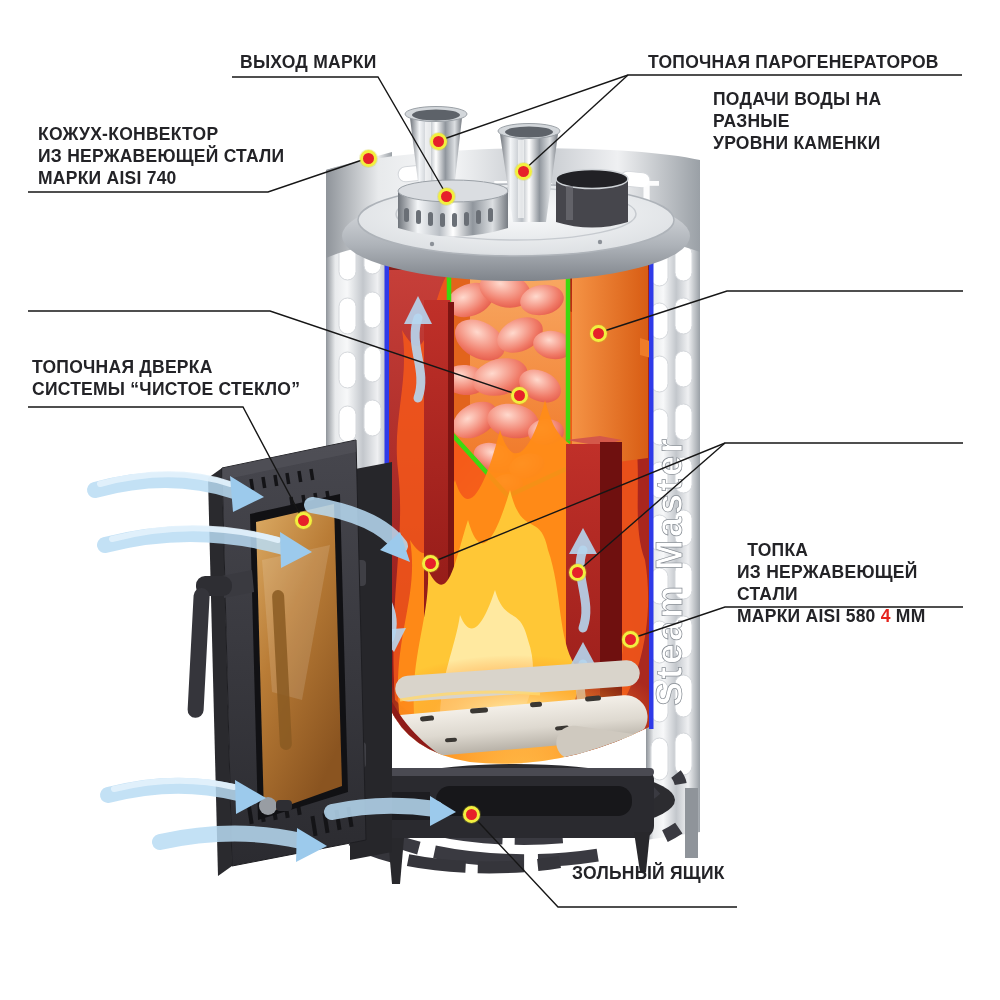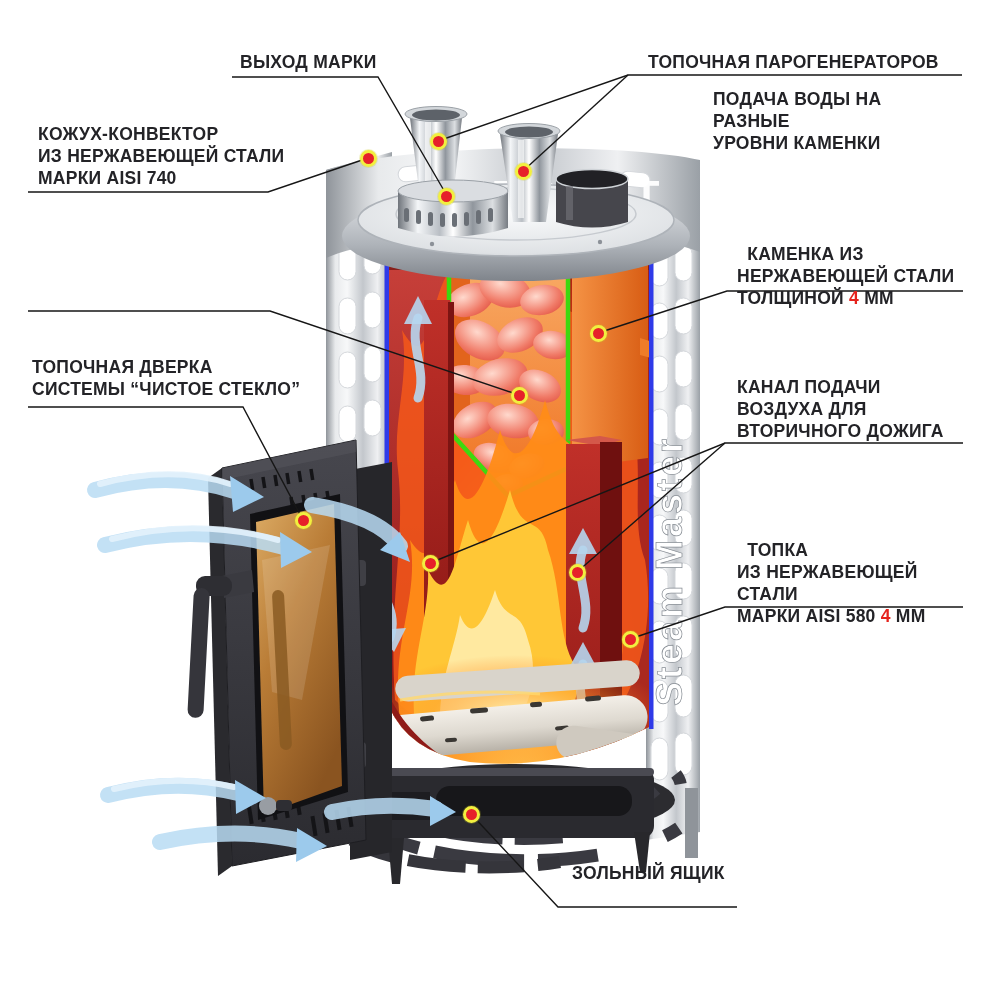--- a/index.html
+++ b/index.html
@@ -397,36 +397,28 @@
 <div class="marker" style="left:589.5px;top:324.5px"></div>
 <div class="marker" style="left:510.5px;top:386.5px"></div>
 <div class="marker" style="left:294.5px;top:511.5px"></div>
 <div class="marker" style="left:421.5px;top:554.5px"></div>
 <div class="marker" style="left:568.5px;top:563.5px"></div>
 <div class="marker" style="left:621.5px;top:630.5px"></div>
 <div class="marker" style="left:462.5px;top:805.5px"></div>
 
 <div class="label" style="left:240px;top:51px">ВЫХОД МАРКИ</div>
 <div class="label" style="left:648px;top:51px">ТОПОЧНАЯ ПАРОГЕНЕРАТОРОВ</div>
-<div class="label" style="left:713px;top:88px">ПОДАЧА ВОДЫ НА
+<div class="label" style="left:713px;top:88px">ПОДАЧИ ВОДЫ НА
 РАЗНЫЕ
 УРОВНИ КАМЕНКИ</div>
 <div class="label" style="left:38px;top:123px">КОЖУХ-КОНВЕКТОР
 ИЗ НЕРЖАВЕЮЩЕЙ СТАЛИ
 МАРКИ AISI 740</div>
 <div class="label" style="left:32px;top:356px">ТОПОЧНАЯ ДВЕРКА
 СИСТЕМЫ “ЧИСТОЕ СТЕКЛО”</div>
-<div class="label" style="left:737px;top:221px">
-  <span>КАМЕНКА ИЗ
-НЕРЖАВЕЮЩЕЙ СТАЛИ
-ТОЛЩИНОЙ </span><span class="accent">4</span><span> ММ</span>
-</div>
-<div class="label" style="left:737px;top:376px">КАНАЛ ПОДАЧИ
-ВОЗДУХА ДЛЯ
-ВТОРИЧНОГО ДОЖИГА</div>
 <div class="label" style="left:737px;top:517px">
   <span>ТОПКА
 ИЗ НЕРЖАВЕЮЩЕЙ
 СТАЛИ
 МАРКИ AISI 580 </span><span class="accent">4</span><span> ММ</span>
 </div>
 <div class="label" style="left:572px;top:862px">ЗОЛЬНЫЙ ЯЩИК</div>
 
 </div>
 

